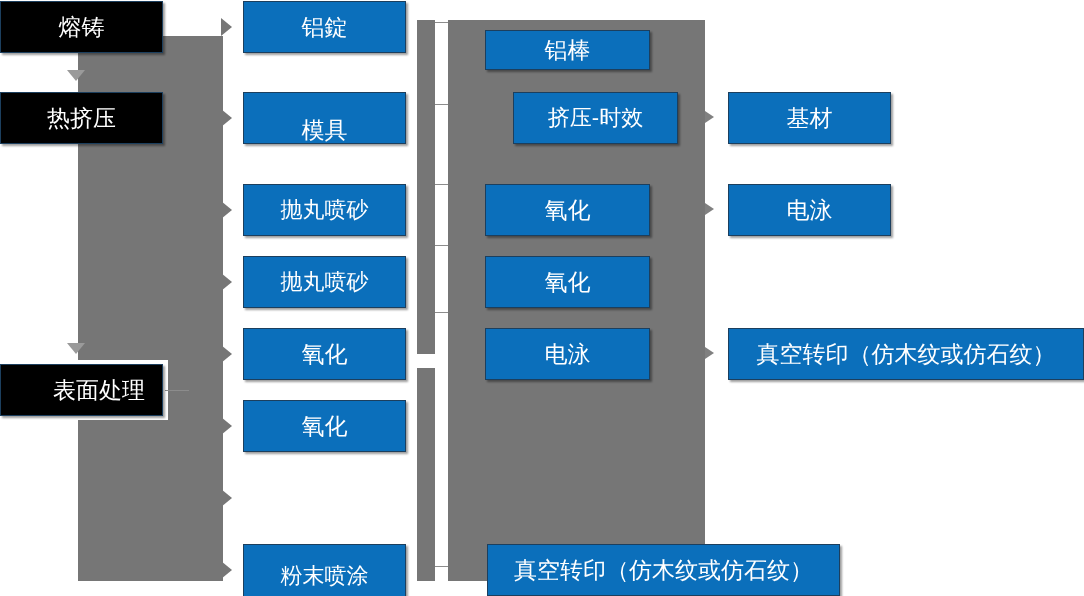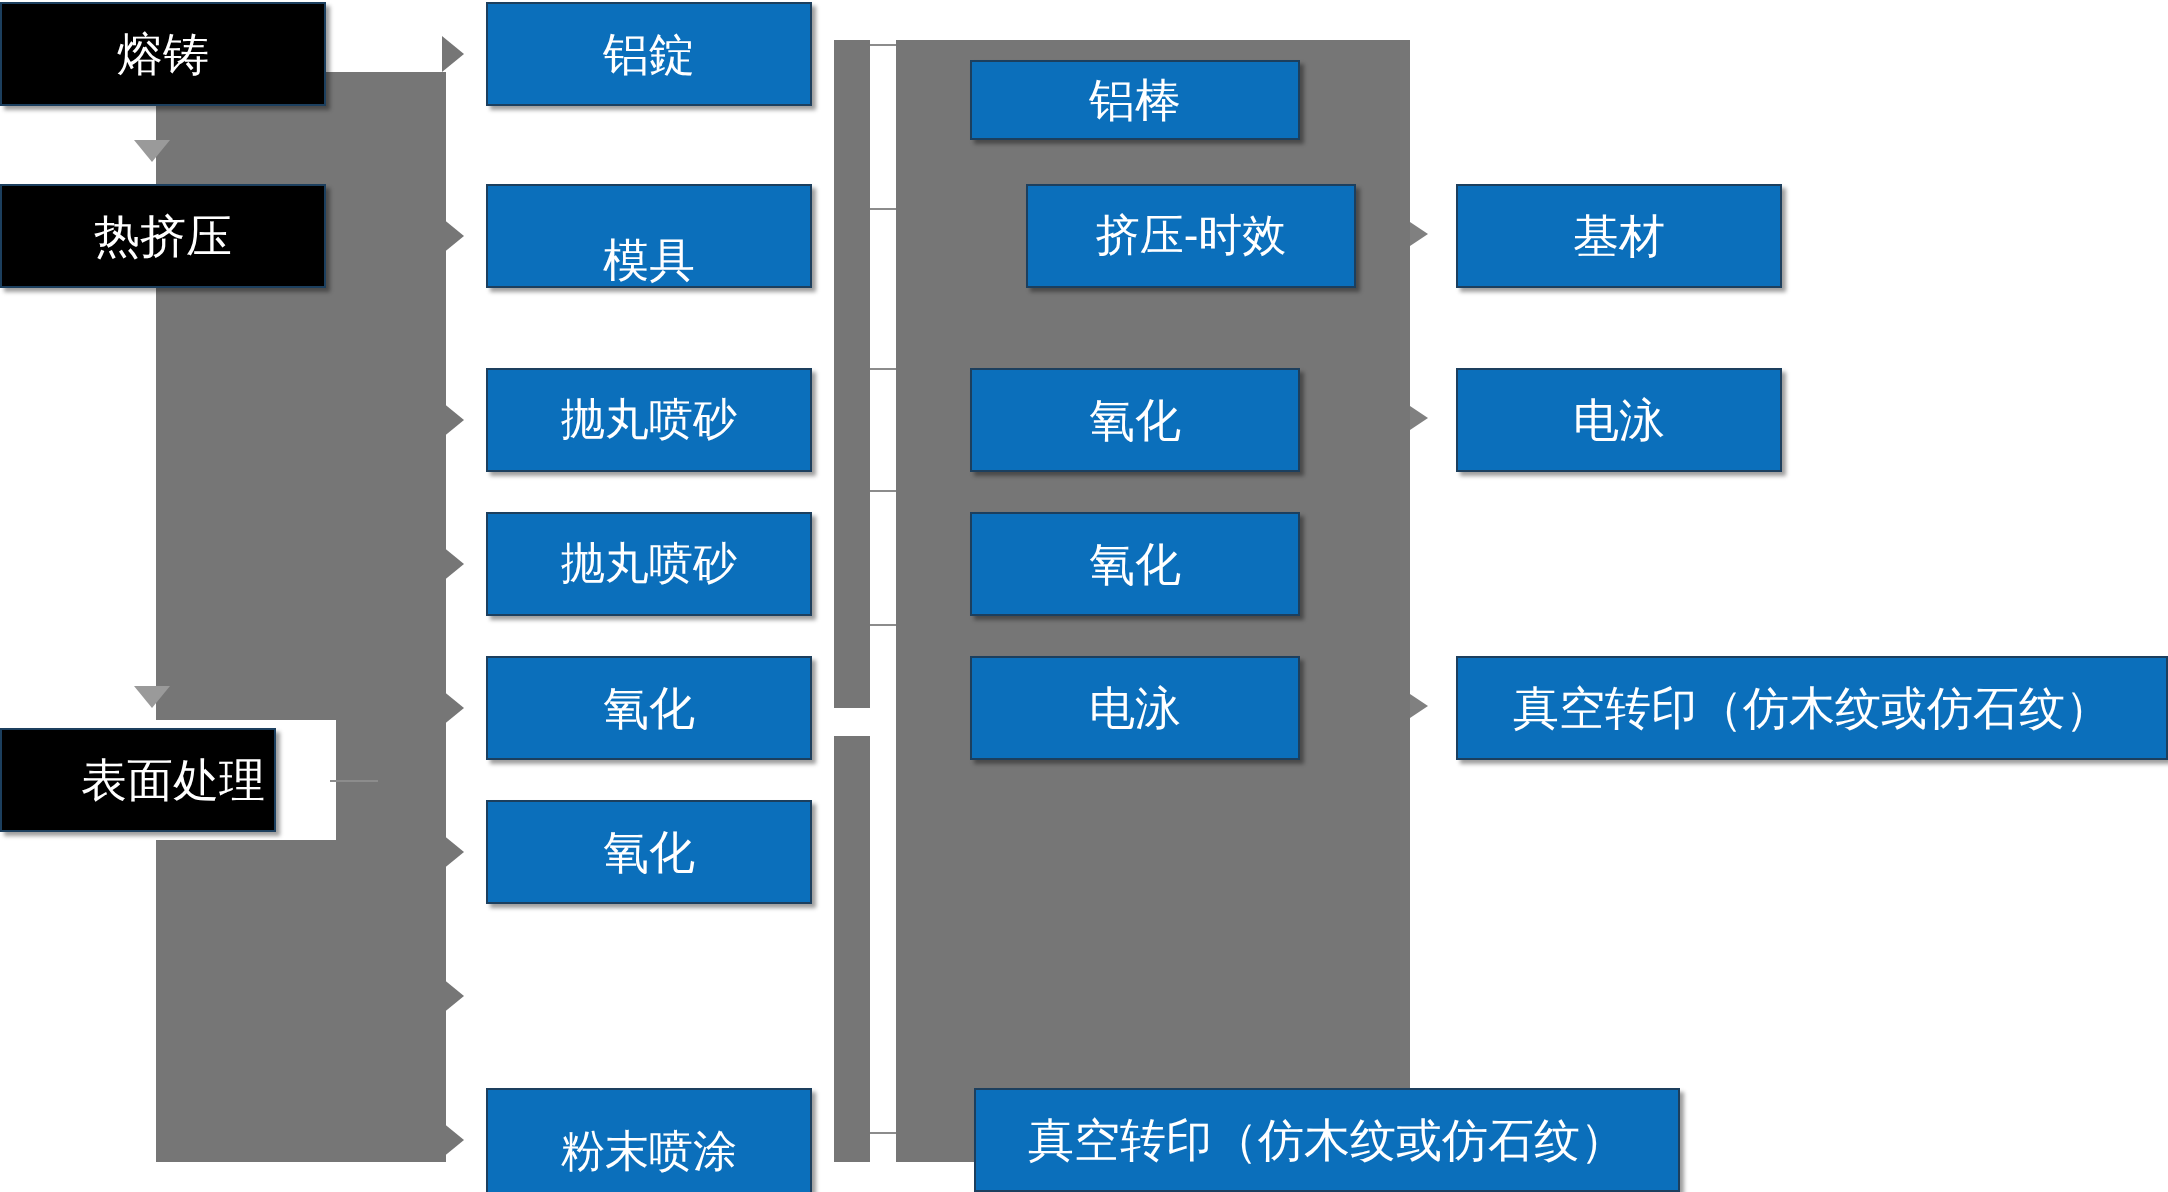--- a/index.html
+++ b/index.html
@@ -110,21 +110,21 @@
   <div class="small-arrow" style="left:705px; top:111px;"></div>
   <div class="small-arrow" style="left:705px; top:203px;"></div>
   <div class="small-arrow" style="left:705px; top:347px;"></div>
 
   <div class="box dark fs-23" style="left:0px; top:1px; width:163px; height:52px;">
     <span class="lbl">熔铸</span>
   </div>
   <div class="box dark fs-23" style="left:0px; top:92px; width:163px; height:52px;align-items:center;">
     <span class="lbl">热挤压</span>
   </div>
-  <div class="box dark fs-23" style="left:0px; top:364px; width:138px; height:52px;padding-left:35px;">
+  <div class="box dark fs-23" style="left:0px; top:364px; width:163px; height:52px;padding-left:35px;">
     <span class="lbl">表面处理</span>
   </div>
 
   <div class="box light fs-23" style="left:243px; top:1px; width:163px; height:52px;">
     <span class="lbl">铝錠</span>
   </div>
   <div class="box light fs-23" style="left:243px; top:92px; width:163px; height:52px;align-items:flex-end;">
     <span class="lbl">模具</span>
   </div>
   <div class="box light fs-22" style="left:243px; top:184px; width:163px; height:52px;">

